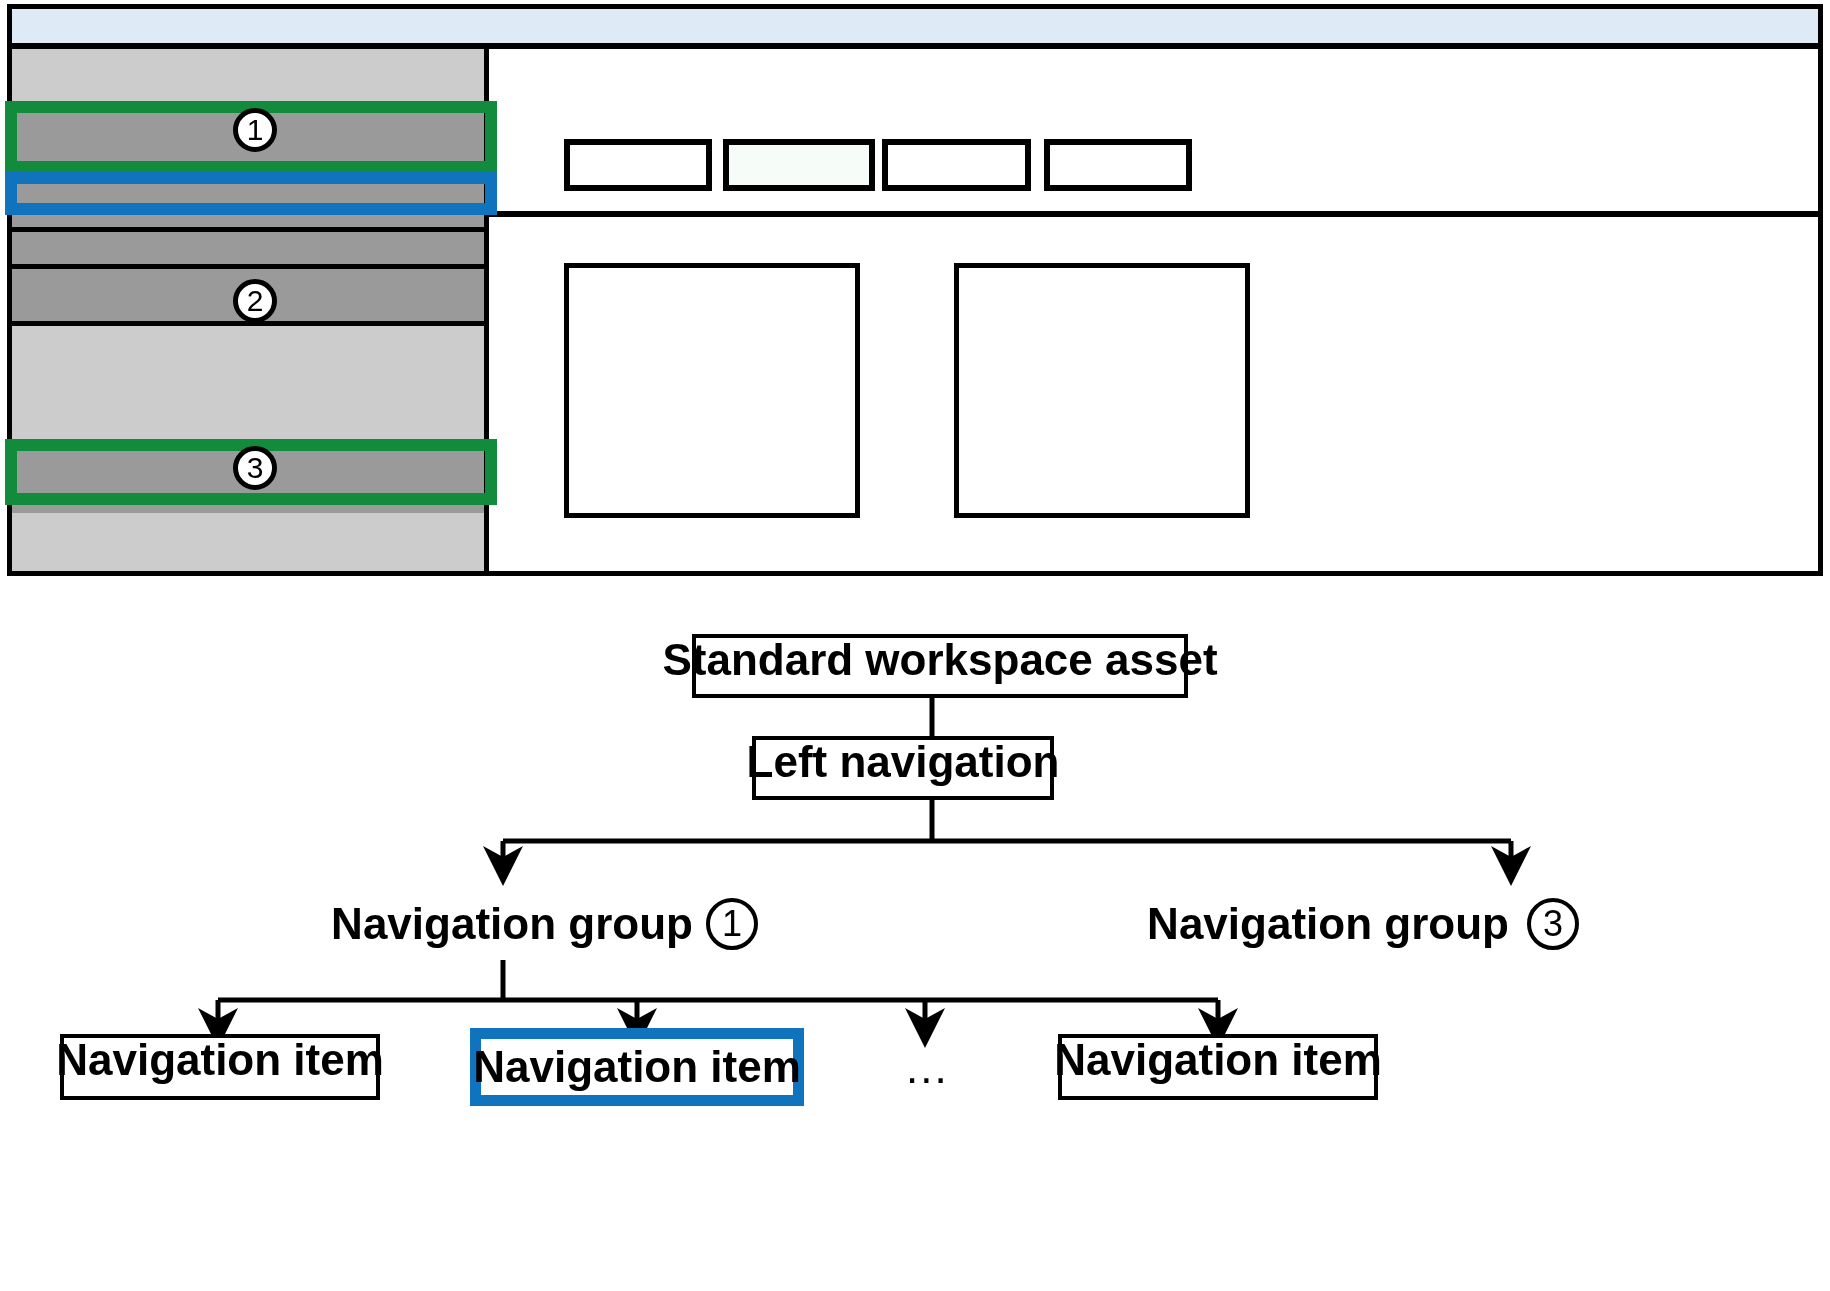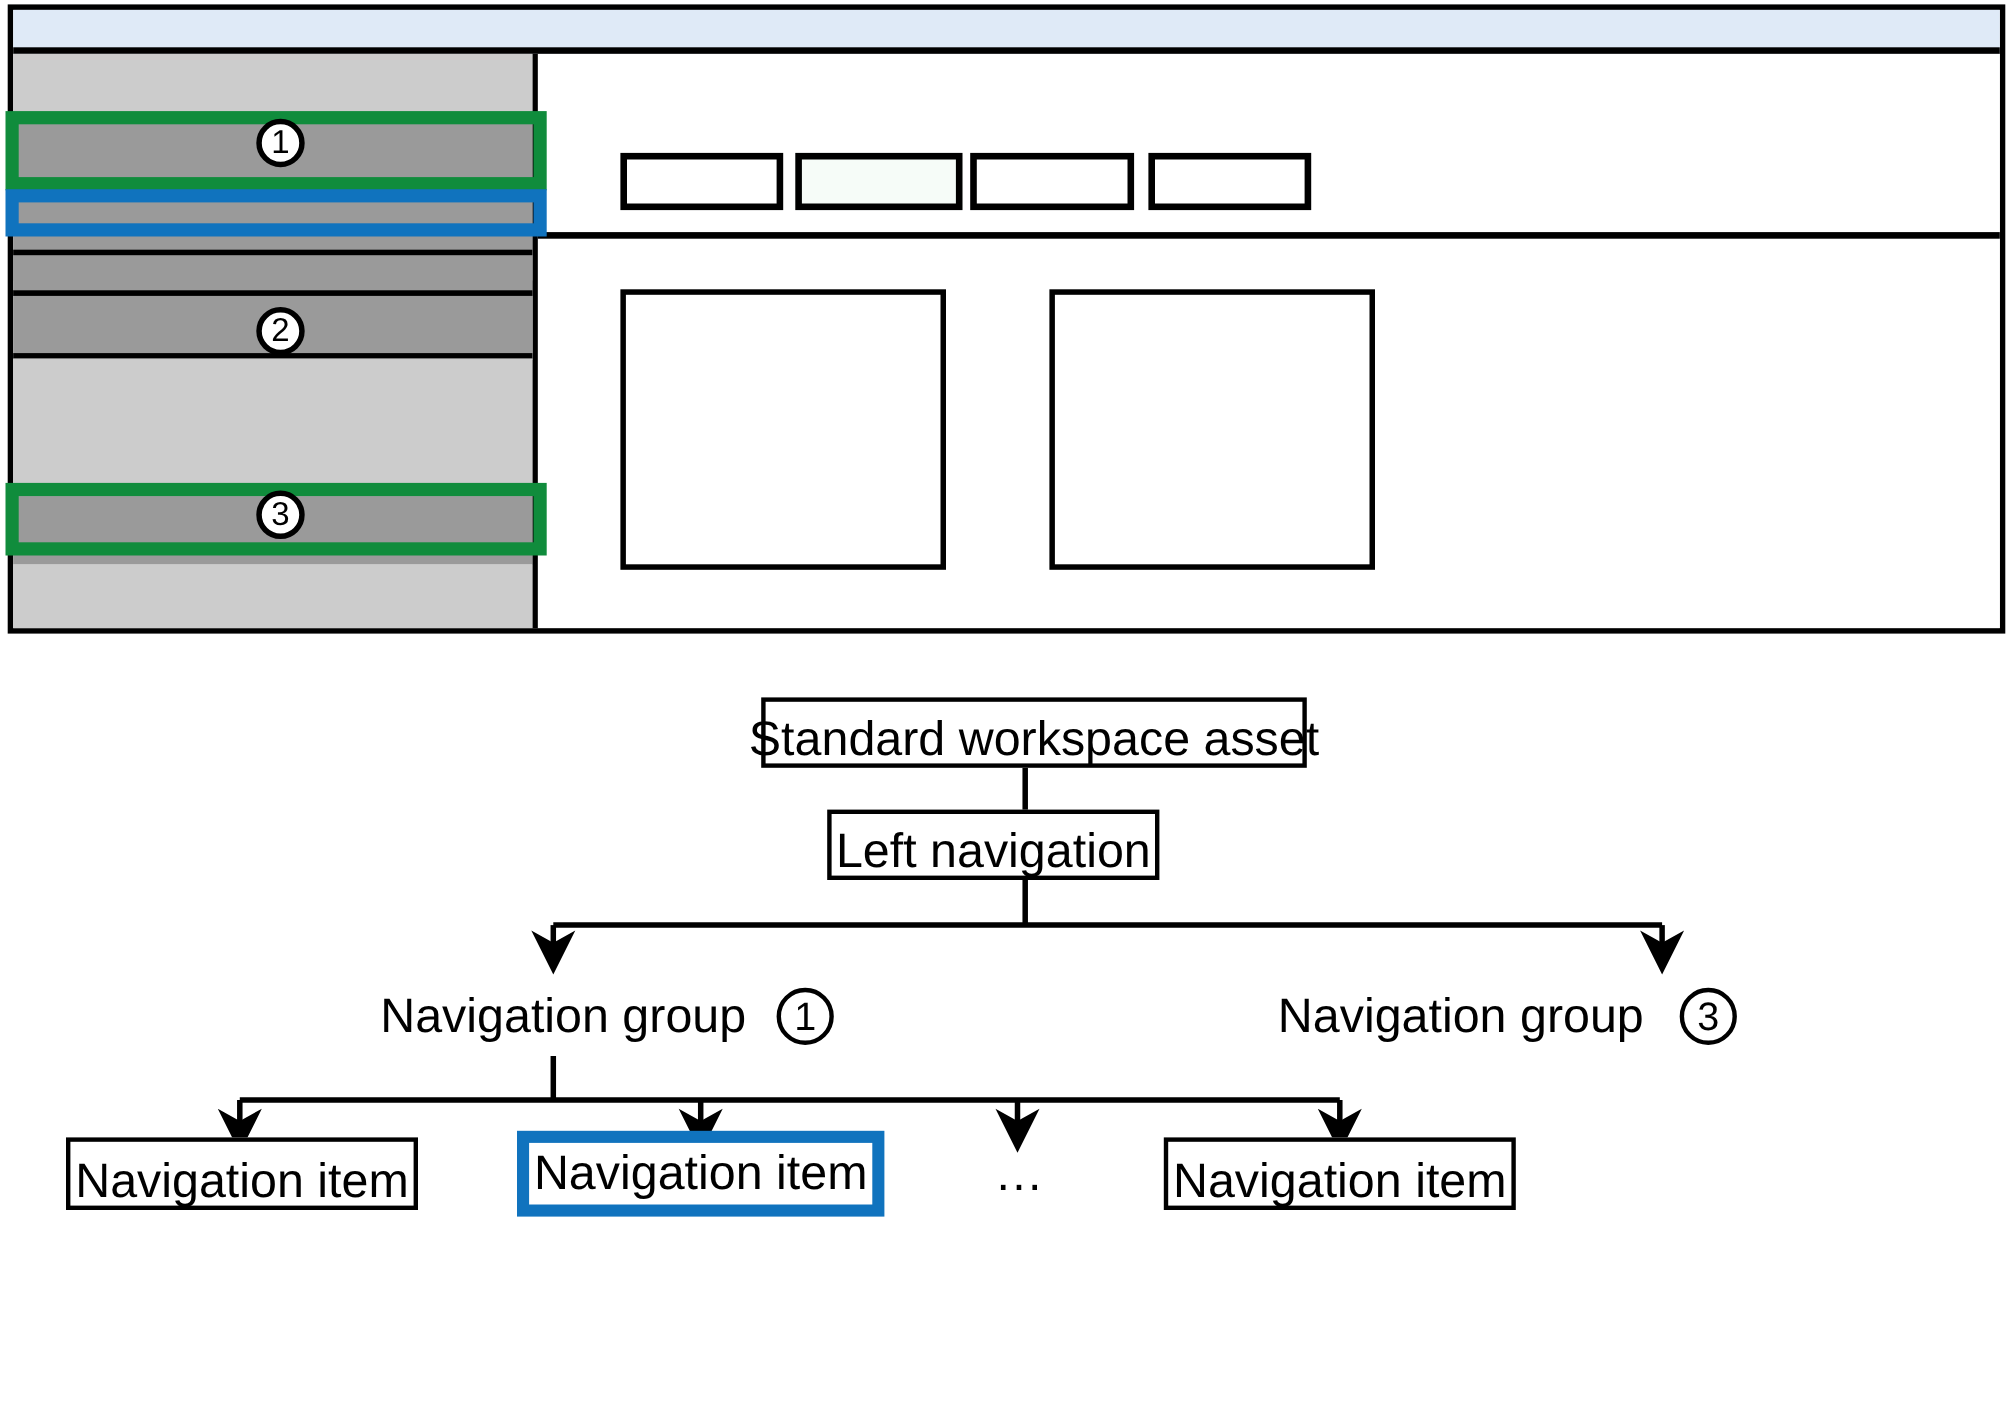--- a/index.html
+++ b/index.html
@@ -117,27 +117,28 @@
     position:absolute;
     left:0; top:576px;
     width:1830px; height:715px;
   }
   .node{
     position:absolute;
     box-sizing:border-box;
     background:#fff;
     border:4px solid #000;
     display:flex;
-    align-items:flex-end;
+    align-items:flex-start;
     justify-content:center;
     white-space:nowrap;
     font-size:44px;
     line-height:1;
     color:#000;
     font-family:"Liberation Sans", sans-serif;
+    font-weight:bold;
   }
   .node.hl-green{
     border:none;
     background:#108c3c;
   }
   .node.hl-blue{
     border:none;
     background:#1073be;
     padding:11px;
   }

